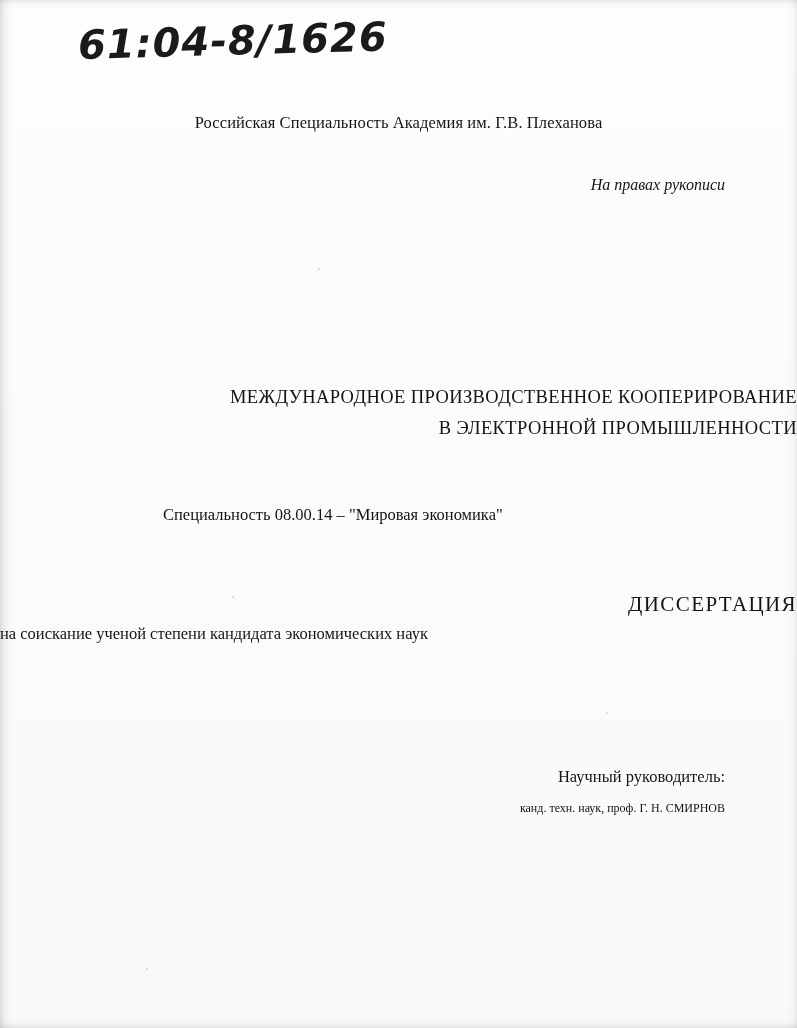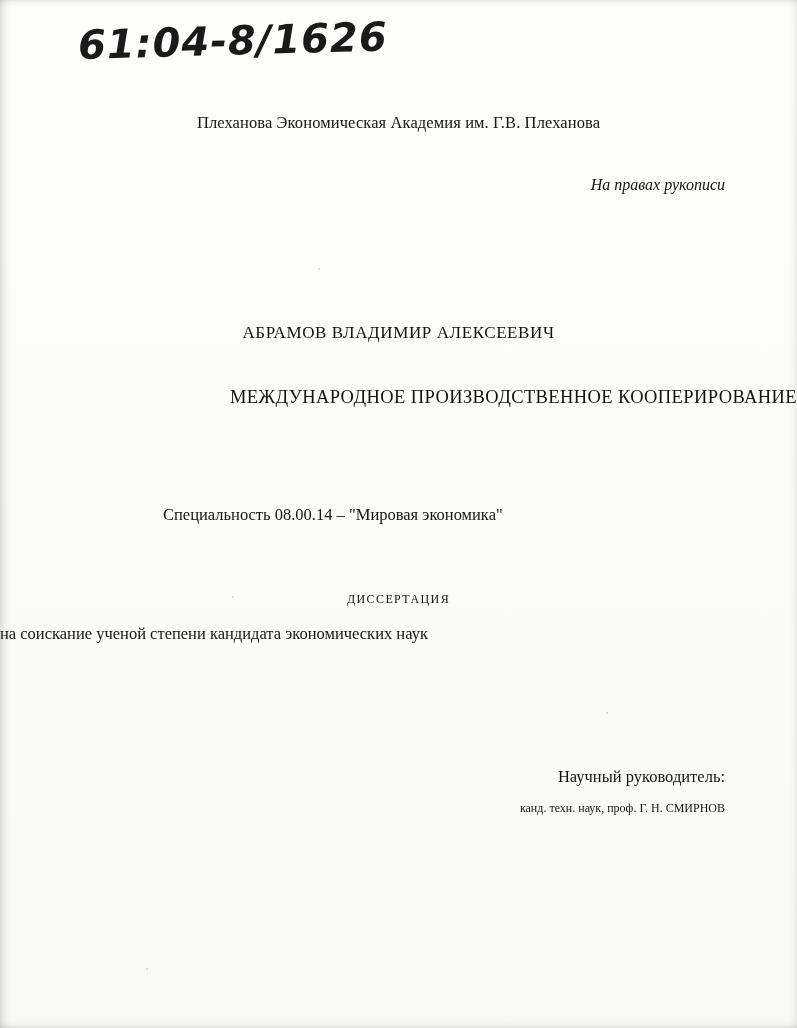--- a/index.html
+++ b/index.html
@@ -96,22 +96,22 @@
     left: 163px;
     top: 505px;
     font-size: 16.5px;
   }
 
   .dissertation {
     position: absolute;
     left: 0;
     right: 0;
     top: 592px;
-    text-align: center;
-    font-size: 12px;
+    text-align: right;
+    font-size: 21px;
     letter-spacing: 1.4px;
   }
 
   .degree {
     position: absolute;
     left: 0;
     right: 0;
     top: 624px;
     text-align: left;
     font-size: 16.5px;
@@ -152,28 +152,28 @@
 </head>
 <body>
 
 <div class="page">
   <div class="paper-tint"></div>
 
   <div class="content">
 
     <div class="handwriting">61:04-8/1626</div>
 
-    <div class="academy">Плеханова Экономическая Академия им. Г.В. Плеханова</div>
+    <div class="academy">Российская Специальность Академия им. Г.В. Плеханова</div>
 
     <div class="manuscript">На правах рукописи</div>
 
-    <div class="author">АБРАМОВ ВЛАДИМИР АЛЕКСЕЕВИЧ</div>
 
     <div class="title">
       <div>МЕЖДУНАРОДНОЕ ПРОИЗВОДСТВЕННОЕ КООПЕРИРОВАНИЕ</div>
+      <div>В ЭЛЕКТРОННОЙ ПРОМЫШЛЕННОСТИ</div>
     </div>
 
     <div class="speciality">Специальность 08.00.14 – "Мировая экономика"</div>
 
     <div class="dissertation">ДИССЕРТАЦИЯ</div>
 
     <div class="degree">на соискание ученой степени кандидата экономических наук</div>
 
     <div class="supervisor-label">Научный руководитель:</div>
 

